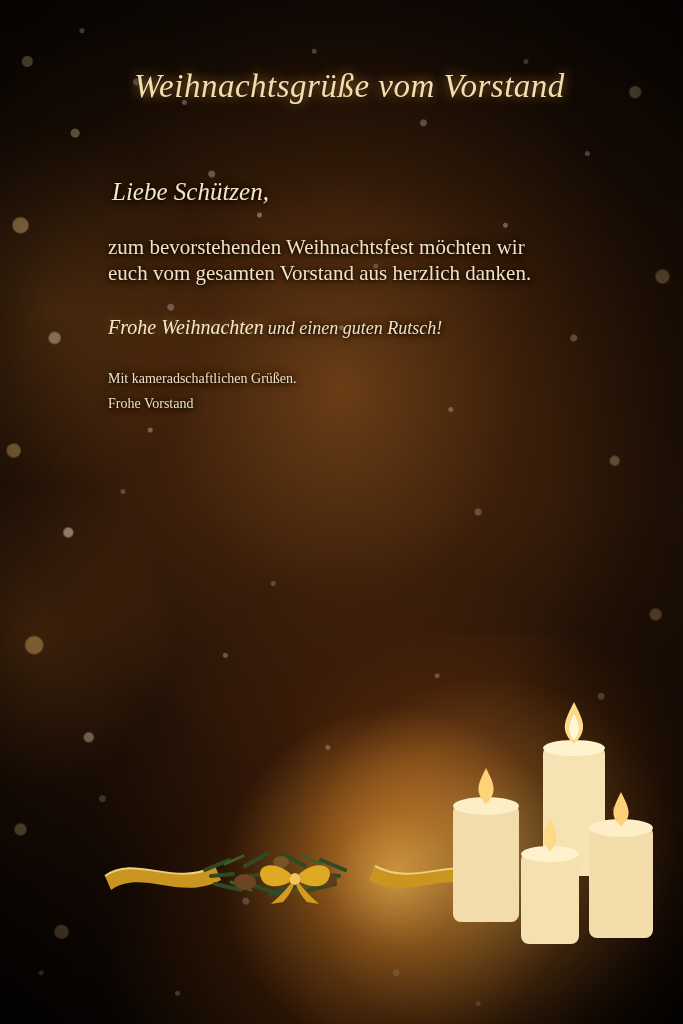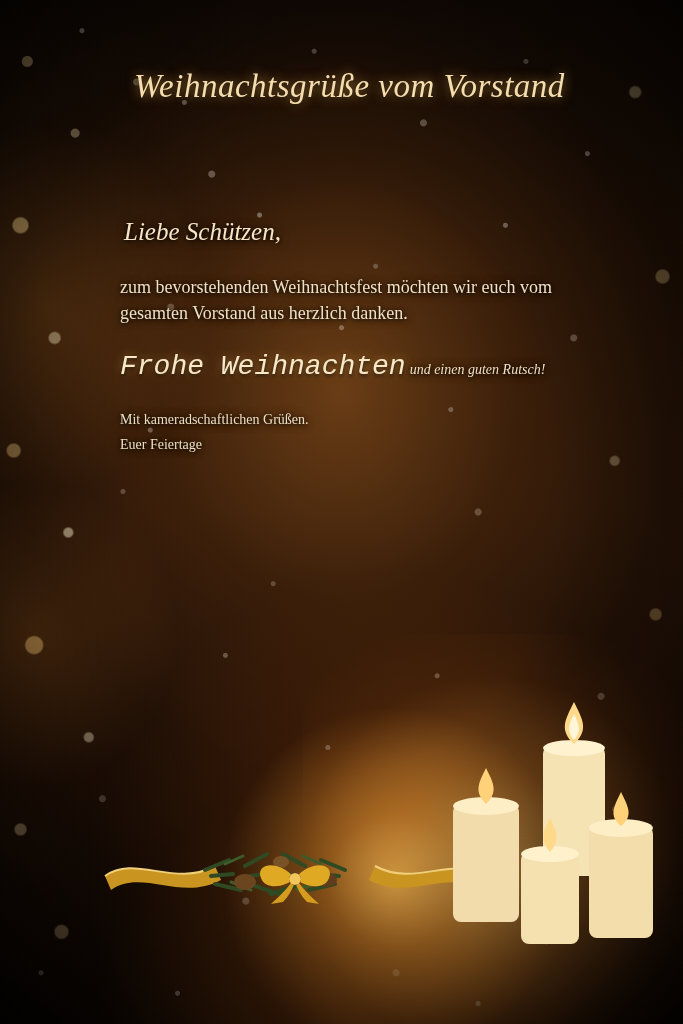--- a/index.html
+++ b/index.html
@@ -126,52 +126,50 @@
     font-family: "Liberation Serif", serif;
     font-style: italic;
     font-size: 33px;
     letter-spacing: 0.5px;
     color: #f6ddae;
     text-shadow: 0 0 12px rgba(255,190,90,0.65), 0 2px 5px rgba(0,0,0,0.85);
   }
   .body-text {
     position: absolute;
     top: 178px;
-    left: 120px;
+    left: 108px;
     width: 440px;
     color: #f3e3c8;
     text-shadow: 0 1px 4px rgba(0,0,0,0.9), 0 0 10px rgba(0,0,0,0.6);
-    margin-top: 40px;
   }
   .salutation {
     font-style: italic;
     font-size: 25px;
     margin: 0 0 28px 4px;
     color: #f7e6c6;
   }
   p.para {
     margin: 0 0 26px 0;
-    font-size: 18px;
+    font-size: 21px;
     line-height: 26px;
     color: #f1e1c4;
   }
   .greet {
     margin: 6px 0 22px 0;
     line-height: 30px;
   }
   .greet .big {
     font-style: italic;
-    font-size: 28px;
+    font-size: 20px;
     color: #f8e8c8;
     text-shadow: 0 0 10px rgba(255,190,90,0.45), 0 2px 4px rgba(0,0,0,0.9);
-    font-family: Liberation Mono, monospace;
   }
   .greet .small {
     font-style: italic;
-    font-size: 14px;
+    font-size: 18px;
     color: #f0dfc0;
   }
   .signoff {
     margin: 0;
     font-size: 14px;
     line-height: 25px;
     color: #eedfc2;
   }
 
   
@@ -262,17 +260,17 @@
 
     <div class="body-text">
       <div class="salutation">Liebe Schützen,</div>
       <p class="para">zum bevorstehenden Weihnachtsfest möchten wir euch vom gesamten Vorstand aus herzlich danken.</p>
       <p class="greet">
         <span class="big">Frohe Weihnachten</span>
         <span class="small">und einen guten Rutsch!</span>
       </p>
       <p class="signoff">
         <span>Mit kameradschaftlichen Grüßen.</span><br>
-        <span>Euer Feiertage</span>
+        <span>Frohe Vorstand</span>
       </p>
     </div>
   </div>
 </div>
 
 </body></html>

